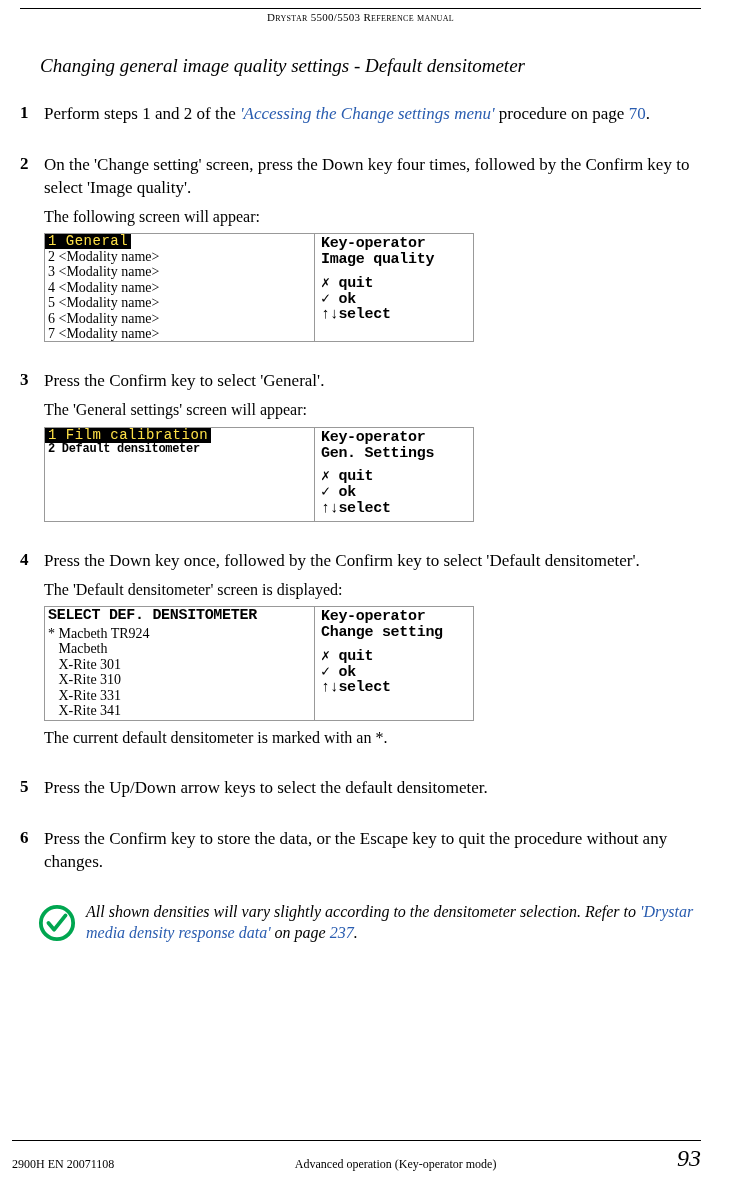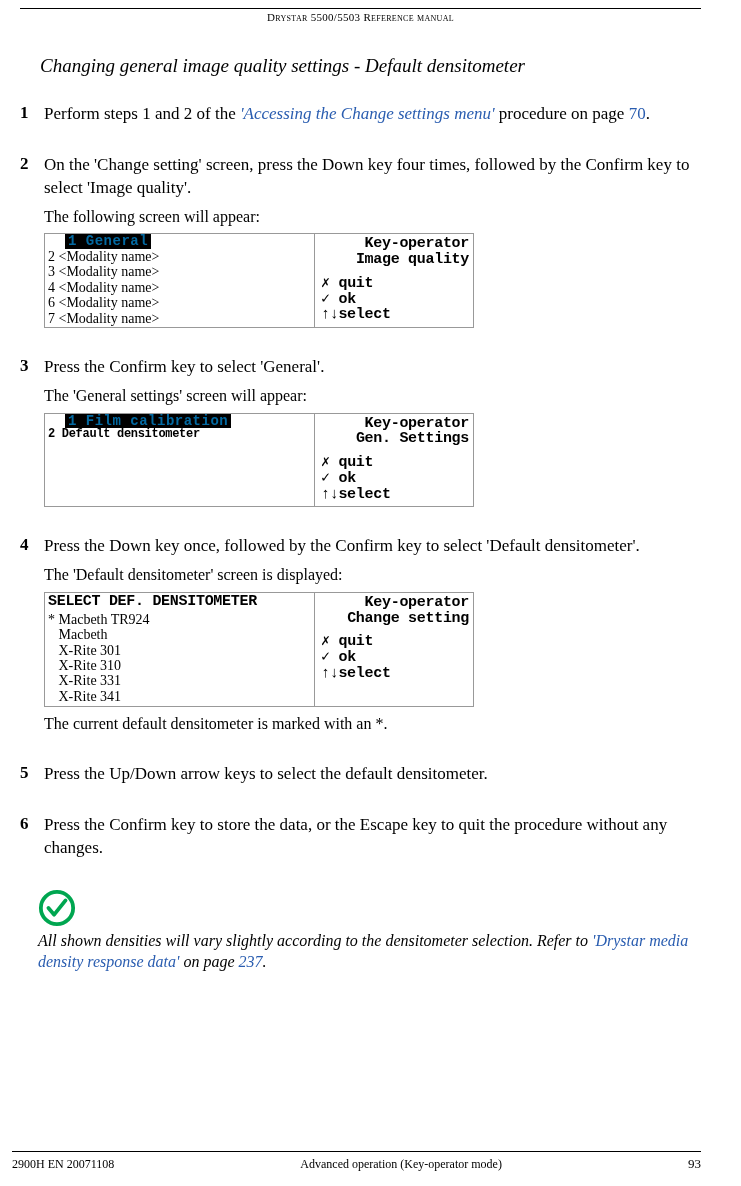--- a/index.html
+++ b/index.html
@@ -82,58 +82,55 @@
     flex: 1;
     padding: 2px 4px 4px 6px;
     box-sizing: border-box;
     font-size: 15px;
     font-weight: bold;
     font-family: 'Courier New', monospace;
     letter-spacing: -0.3px;
   }
   .lcd-hl {
     background: #000;
-    color: #0369a1;
+    color: #fde047;
     padding: 0 3px;
     display: inline-block;
-    font-weight: bold;
+    font-weight: normal;
     letter-spacing: 0.5px;
-    margin-left: 20px;
   }
   .lcd-row {
     font-family: Georgia, 'Times New Roman', serif;
     font-size: 14px;
     padding: 0 3px;
     line-height: 1.1;
   }
   .lcd-row-mono {
     font-family: 'Courier New', monospace;
     font-size: 12px;
     font-weight: bold;
     padding: 0 3px;
     line-height: 1.05;
     letter-spacing: -0.3px;
   }
   .lcd-right-title {
     line-height: 1.05;
     margin-bottom: 4px;
-    text-align: right;
   }
   .lcd-right-actions {
     margin-top: 8px;
   }
   .lcd-right-actions .act {
     display: block;
     line-height: 1.05;
   }
   .note-block {
     display: flex;
     align-items: flex-start;
     margin: 10px 0 8px 18px;
-    flex-direction: column;
   }
   .note-icon {
     flex-shrink: 0;
     margin-right: 10px;
     margin-top: 2px;
   }
   .note-text {
     font-style: italic;
     font-size: 16px;
     line-height: 1.3;
@@ -154,22 +151,23 @@
     align-items: flex-end;
     font-size: 12px;
   }
   .footer-left {
     font-family: Georgia, serif;
   }
   .footer-center {
     font-family: Georgia, serif;
   }
   .footer-right {
-    font-size: 13px;
+    font-size: 24px;
     font-family: Georgia, serif;
+    font-style: italic;
   }
   .check-svg circle {
     fill: none;
     stroke: #00a650;
     stroke-width: 4;
   }
   .check-svg path {
     fill: none;
     stroke: #00a650;
     stroke-width: 4;
@@ -215,20 +213,21 @@
     <div class="step-num">2</div>
     <div class="step-body">
       <p>On the 'Change setting' screen, press the Down key four times, followed by the Confirm key to select 'Image quality'.</p>
       <p class="follow">The following screen will appear:</p>
       <div class="lcd">
         <div class="lcd-left">
           <span class="lcd-hl">1 General</span>
           <div class="lcd-row">2 &lt;Modality name&gt;</div>
           <div class="lcd-row">3 &lt;Modality name&gt;</div>
           <div class="lcd-row">4 &lt;Modality name&gt;</div>
+          <div class="lcd-row">5 &lt;Modality name&gt;</div>
           <div class="lcd-row">6 &lt;Modality name&gt;</div>
           <div class="lcd-row">7 &lt;Modality name&gt;</div>
         </div>
         <div class="lcd-right">
           <div class="lcd-right-title">
             <span>Key-operator</span><br>
             <span>Image quality</span>
           </div>
           <div class="lcd-right-actions">
             <span class="act">✗ quit</span>

